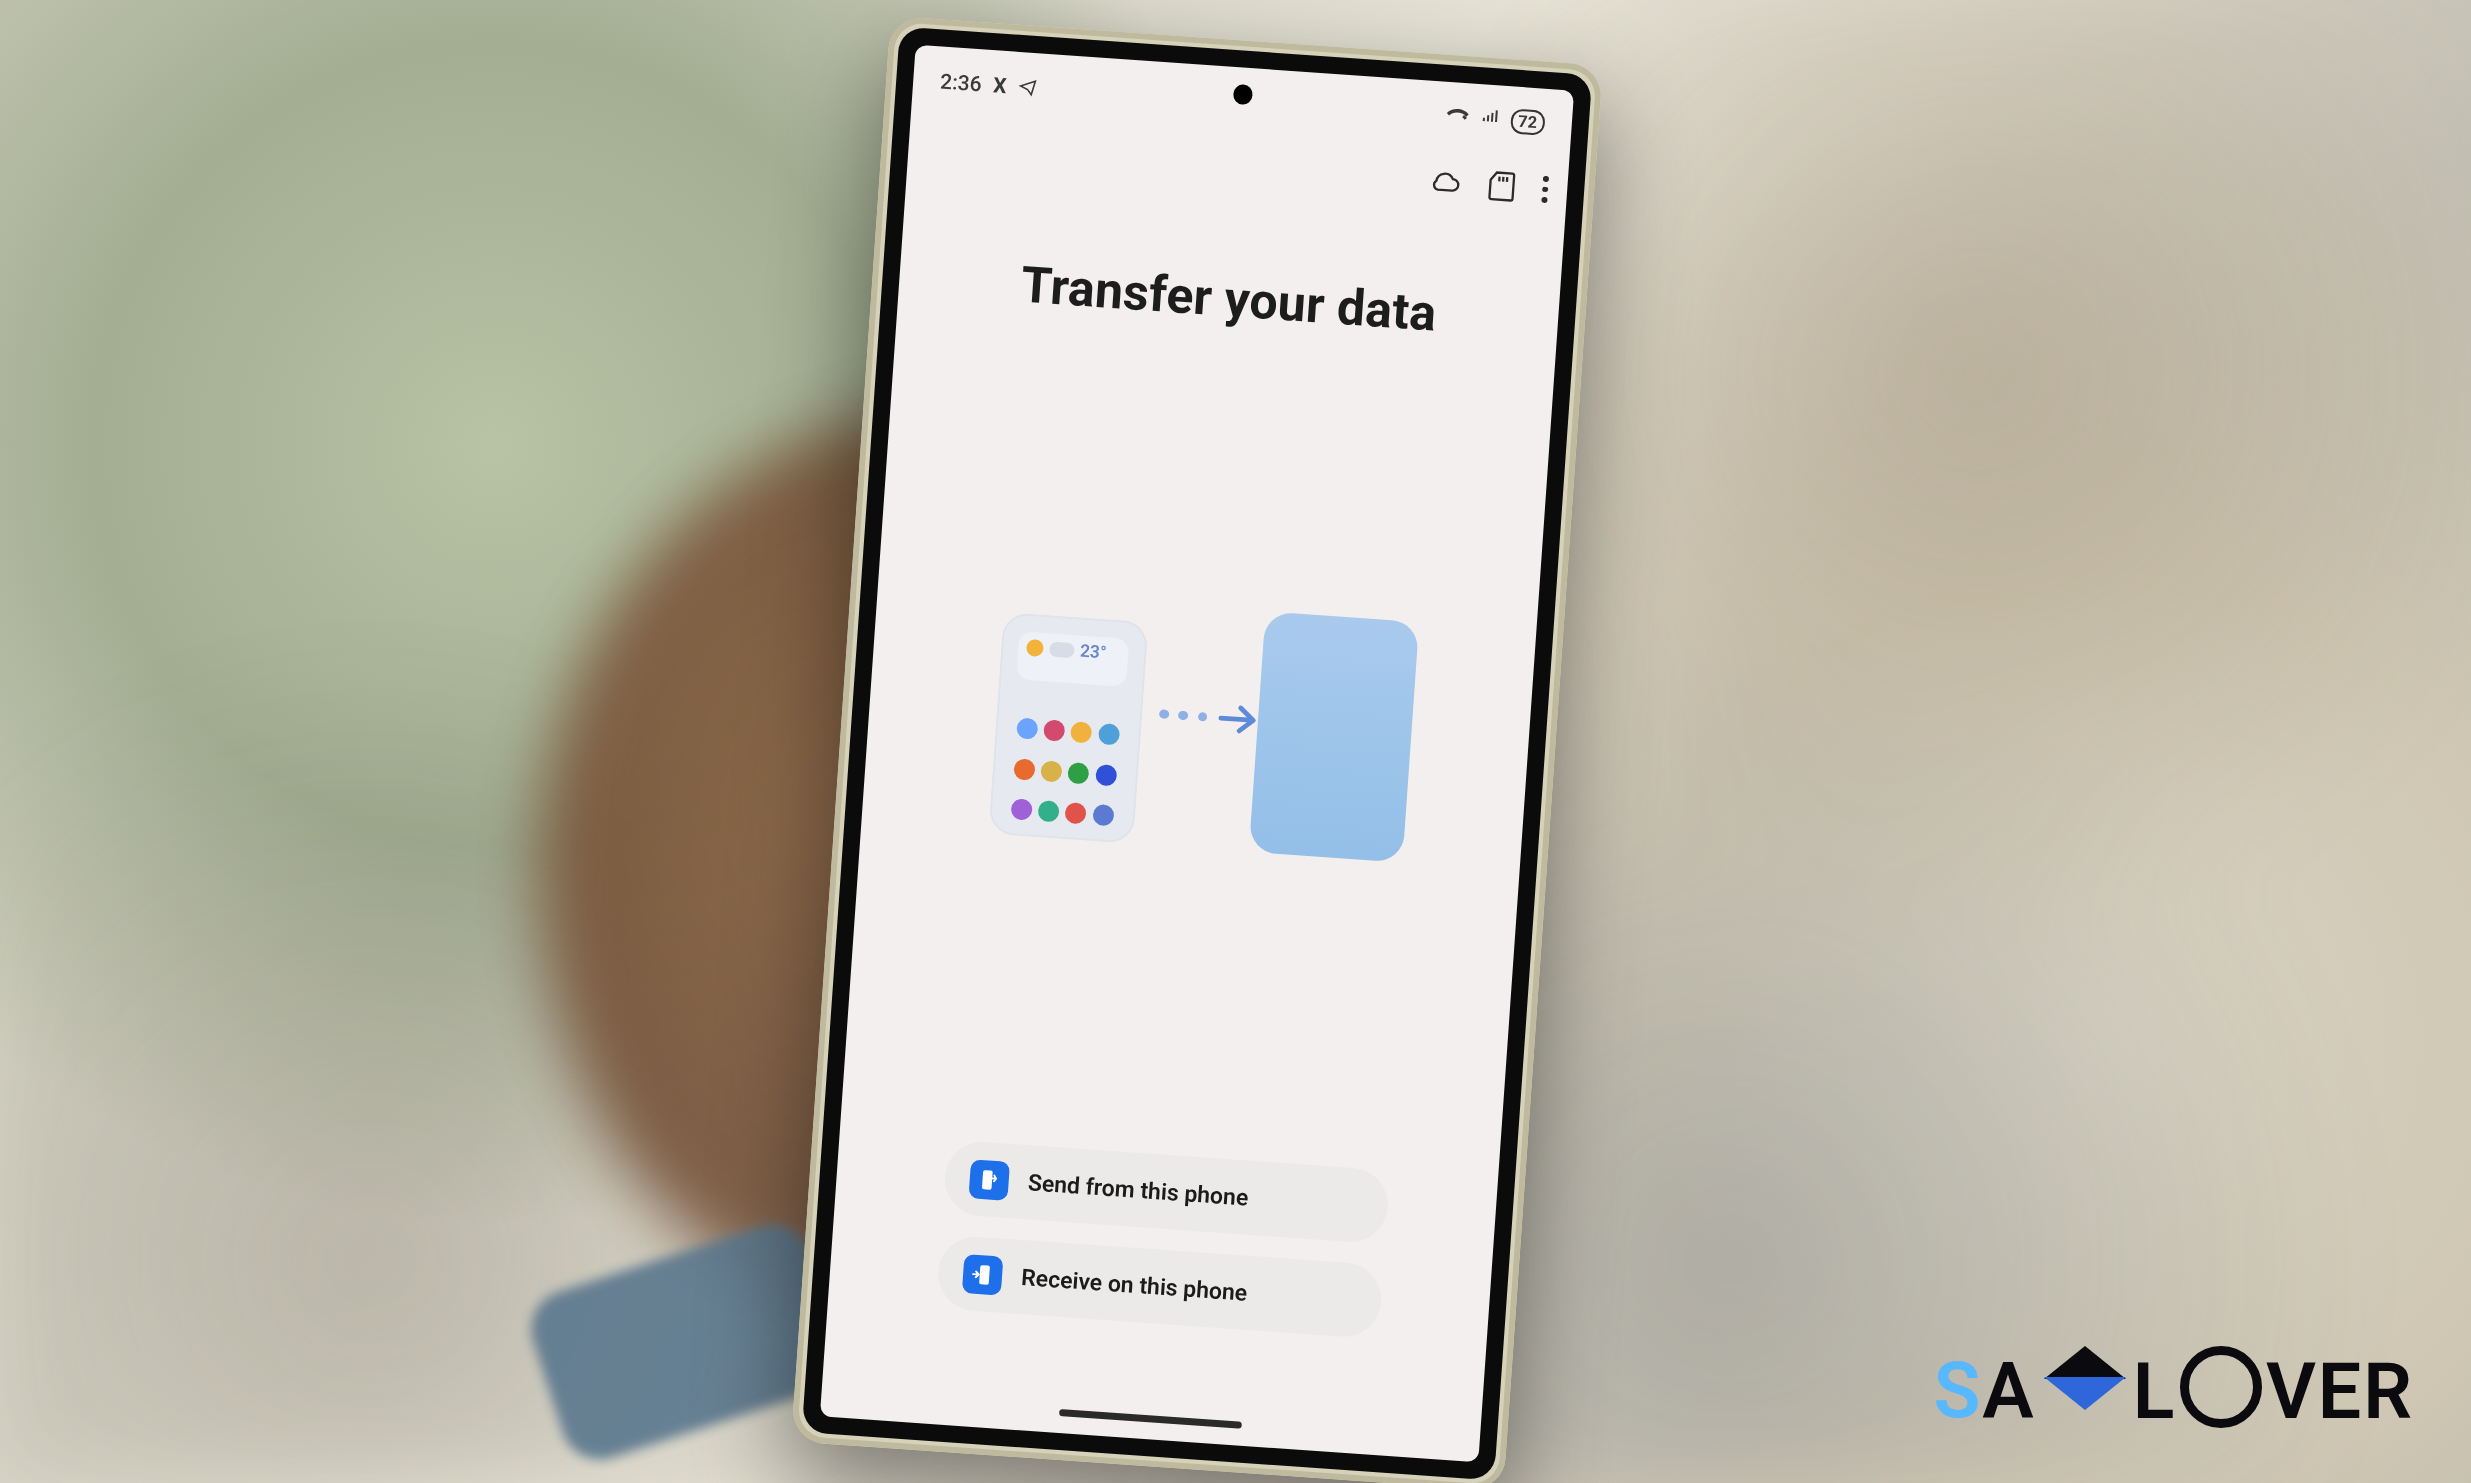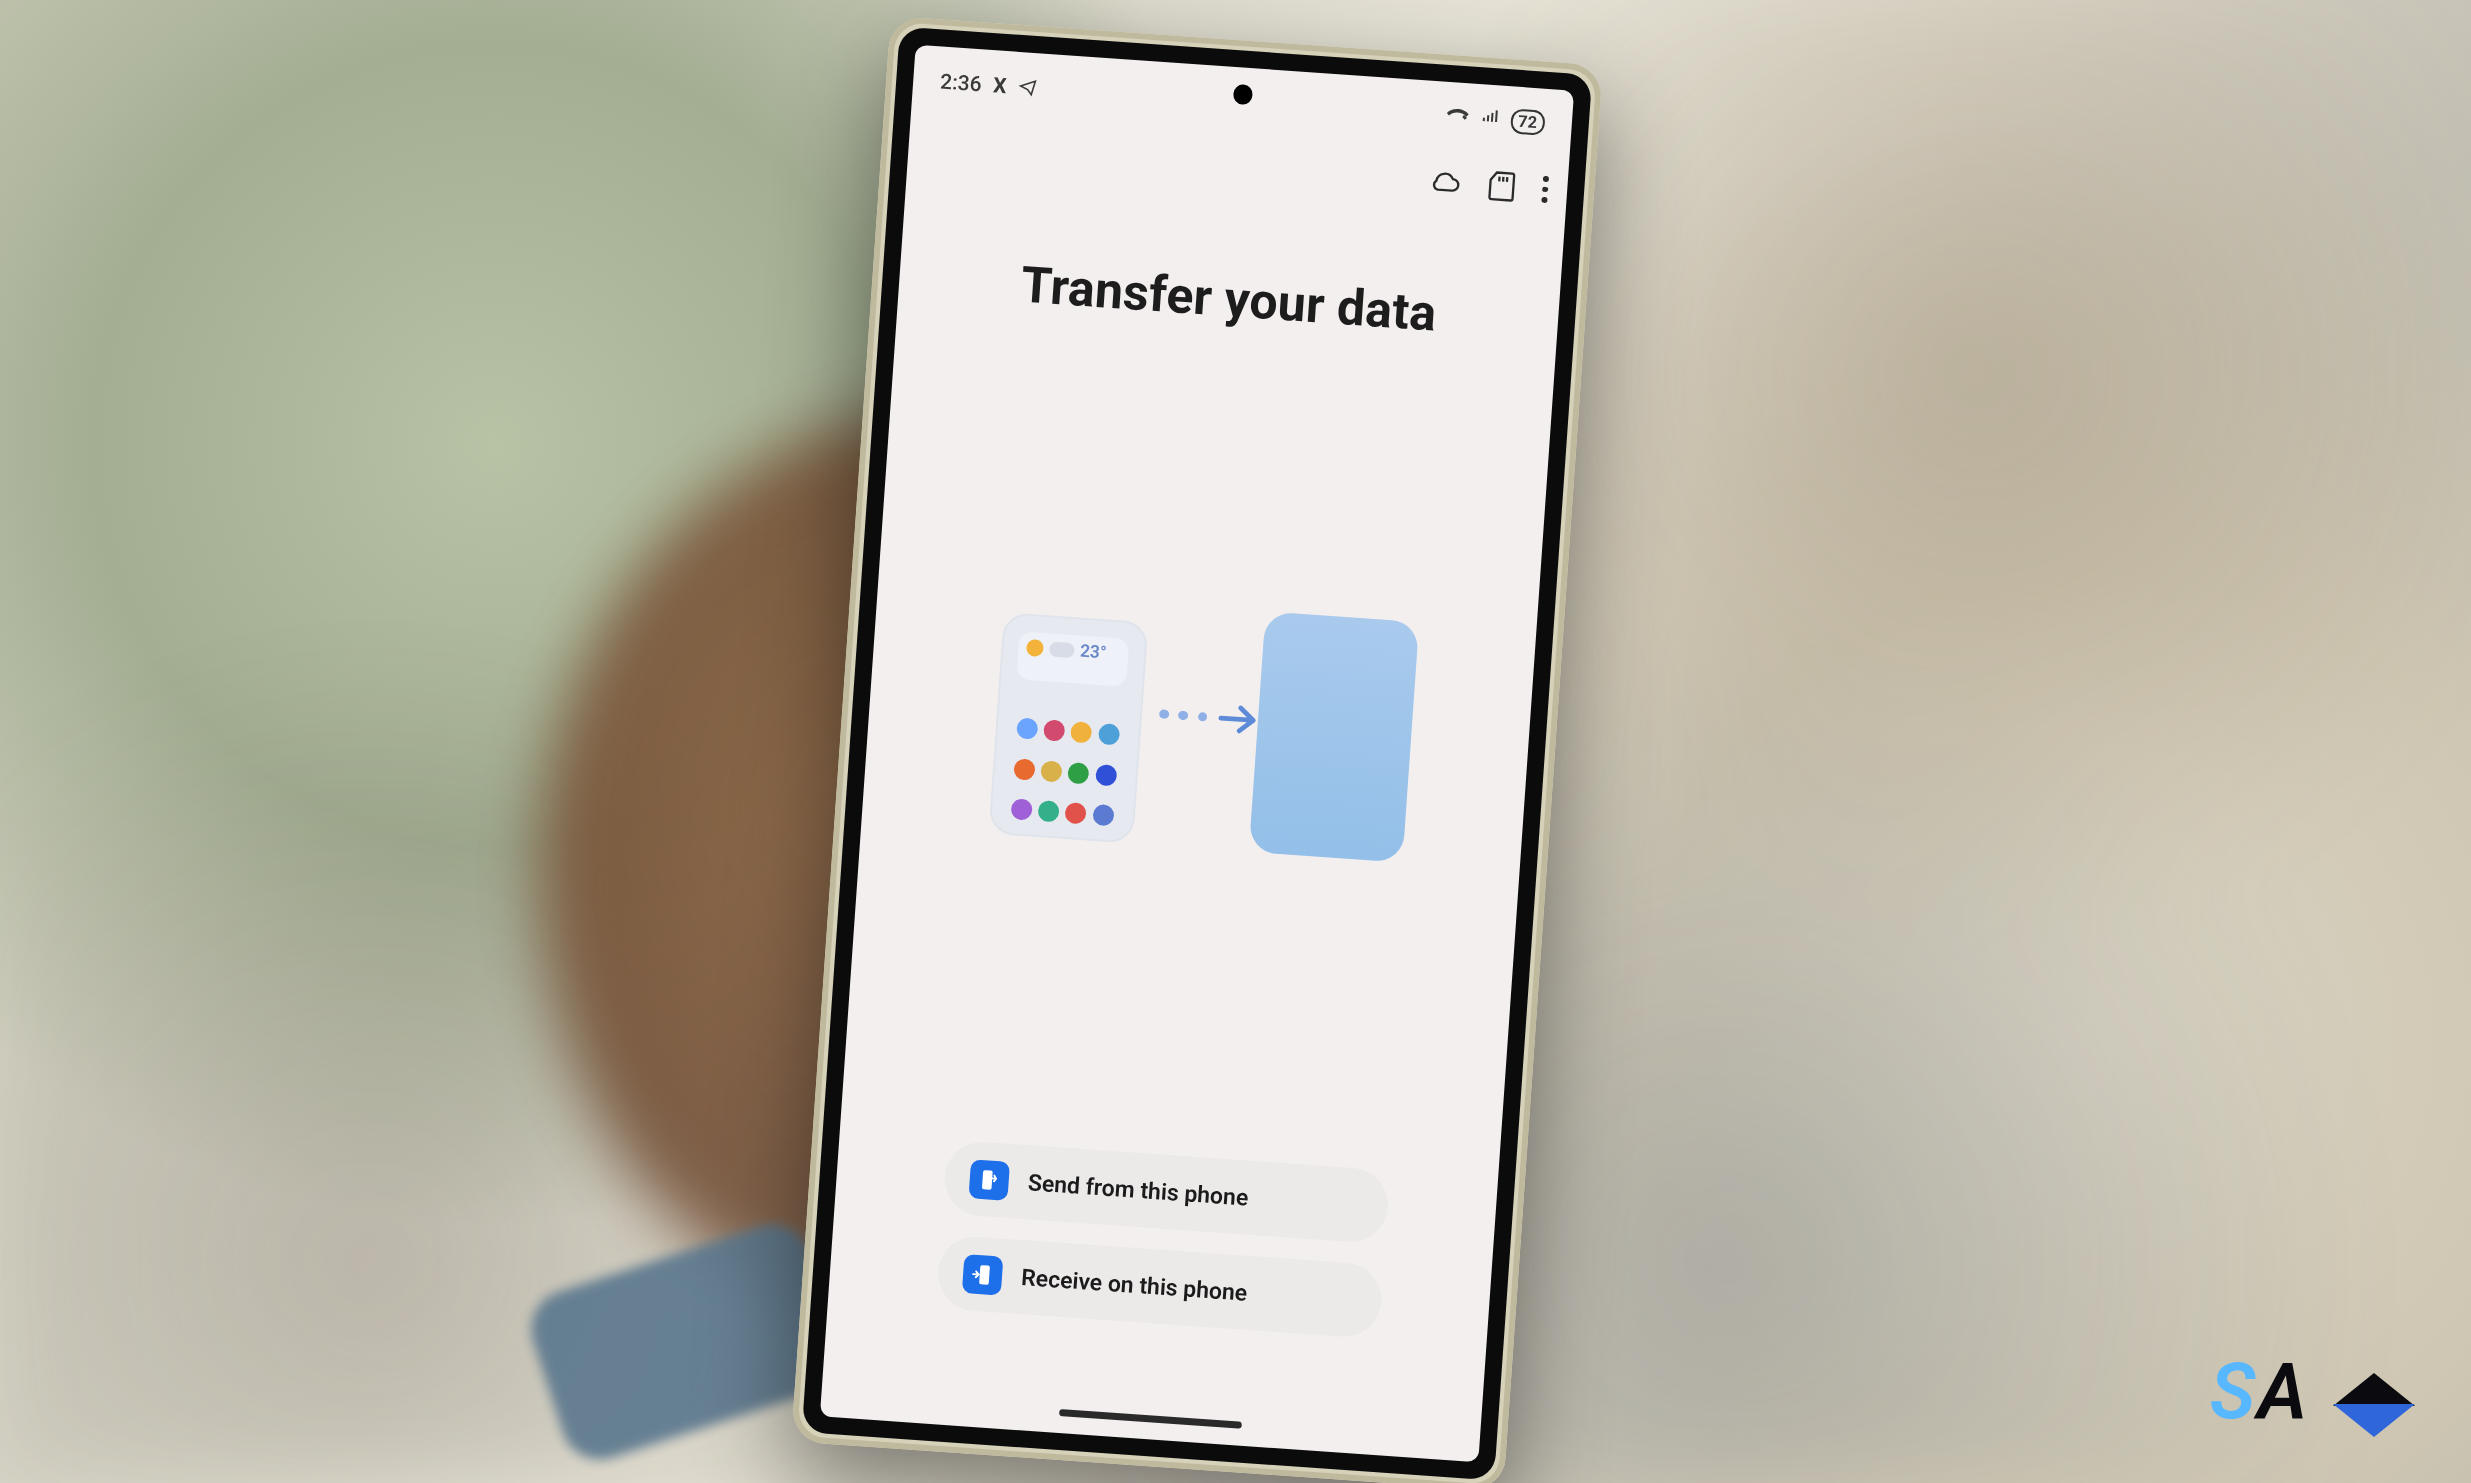--- a/index.html
+++ b/index.html
@@ -77,21 +77,21 @@
   
   .actions{position:absolute;left:50%;transform:translateX(-50%);bottom:116px;width:444px;display:flex;flex-direction:column;gap:21px;}
   .pill{display:flex;align-items:center;gap:19.3px;background:#ece9e9;border-radius:39px;padding:17.4px 25px;}
   .pill .icon{width:39px;height:39px;border-radius:9.7px;background:#1d6fea;display:flex;align-items:center;justify-content:center;}
   .pill .icon svg{display:block;}
   .pill .lbl{font-size:23px;color:#1b1b1b;font-weight:600;}
   .nav-bar{position:absolute;left:50%;bottom:17.4px;transform:translateX(-50%);width:183px;height:6.8px;border-radius:3.9px;background:#2a2a2a;}
   
   .wm{position:absolute;left:50%;top:869px;transform:translate(-50%,-50%) rotate(4deg);font-size:62px;font-weight:700;color:rgba(140,140,140,.16);letter-spacing:5.8px;white-space:nowrap;pointer-events:none;}
   
-  .brand{position:absolute;right:58px;bottom:46px;display:flex;align-items:flex-end;gap:24px;font-style:italic;}
+  .brand{position:absolute;right:58px;bottom:46px;display:flex;align-items:flex-start;gap:8px;}
   .brand .sa{font-size:77px;font-weight:600;letter-spacing:1.9px;color:#0b0b0f;}
   .brand .sa .s{color:#57b7ff;}
   .brand .tri{position:relative;width:81px;height:64px;}
   .brand .tri .t1{position:absolute;left:0;top:0;width:0;height:0;border-left:41px solid transparent;border-right:41px solid transparent;border-bottom:33px solid #0b0b0f;}
   .brand .tri .t2{position:absolute;left:0;bottom:0;width:0;height:0;border-left:41px solid transparent;border-right:41px solid transparent;border-top:33px solid #2f66d9;}
   .brand .lov{font-size:77px;font-weight:600;color:#0b0b0f;letter-spacing:1.9px;}
   .brand .lov .o{display:inline-block;width:64px;height:64px;border:9.7px solid #0b0b0f;border-radius:50%;vertical-align:-9.7px;margin:0 3.9px;}
 </style>
 </head>
 <body>
@@ -219,15 +219,16 @@
       </div>
     </div>
   </div>
 
   <div class="brand">
     <span class="sa"><span class="s">S</span>A</span>
     <span class="tri">
         <span class="t1"></span>
         <span class="t2"></span>
       </span>
+    <span class="lov"><span>L</span><span class="o"></span><span>VER</span></span>
   </div>
 </div>
 
 
 </body></html>

